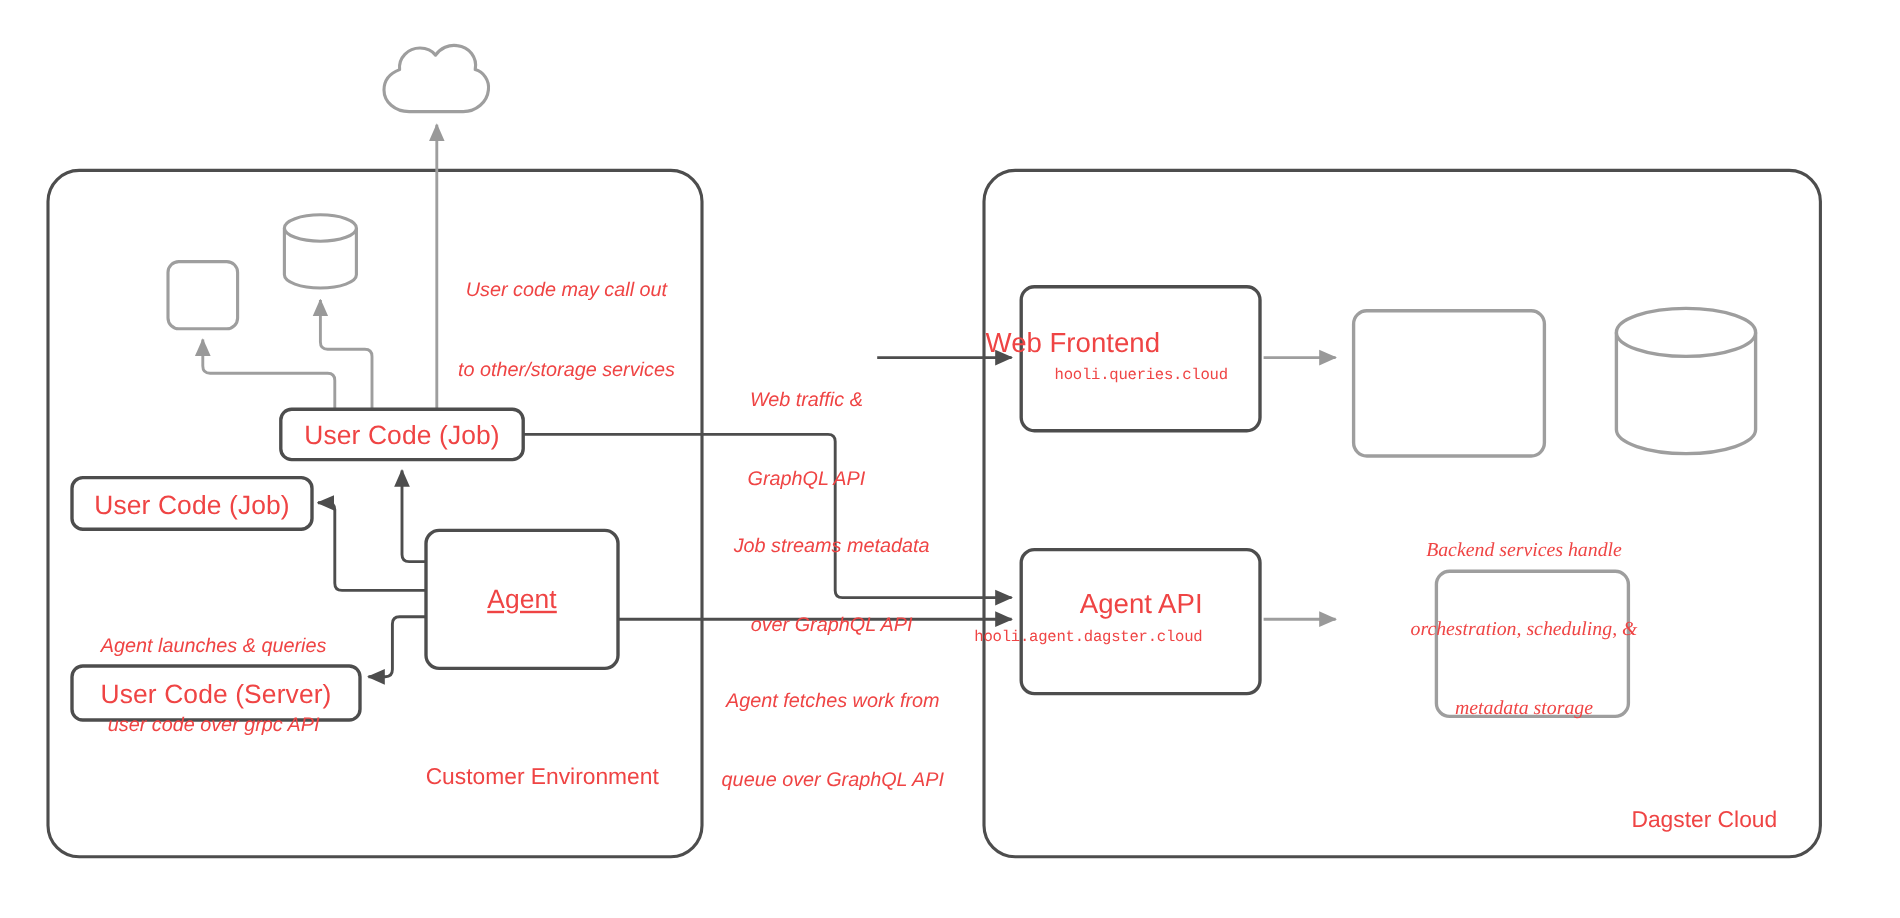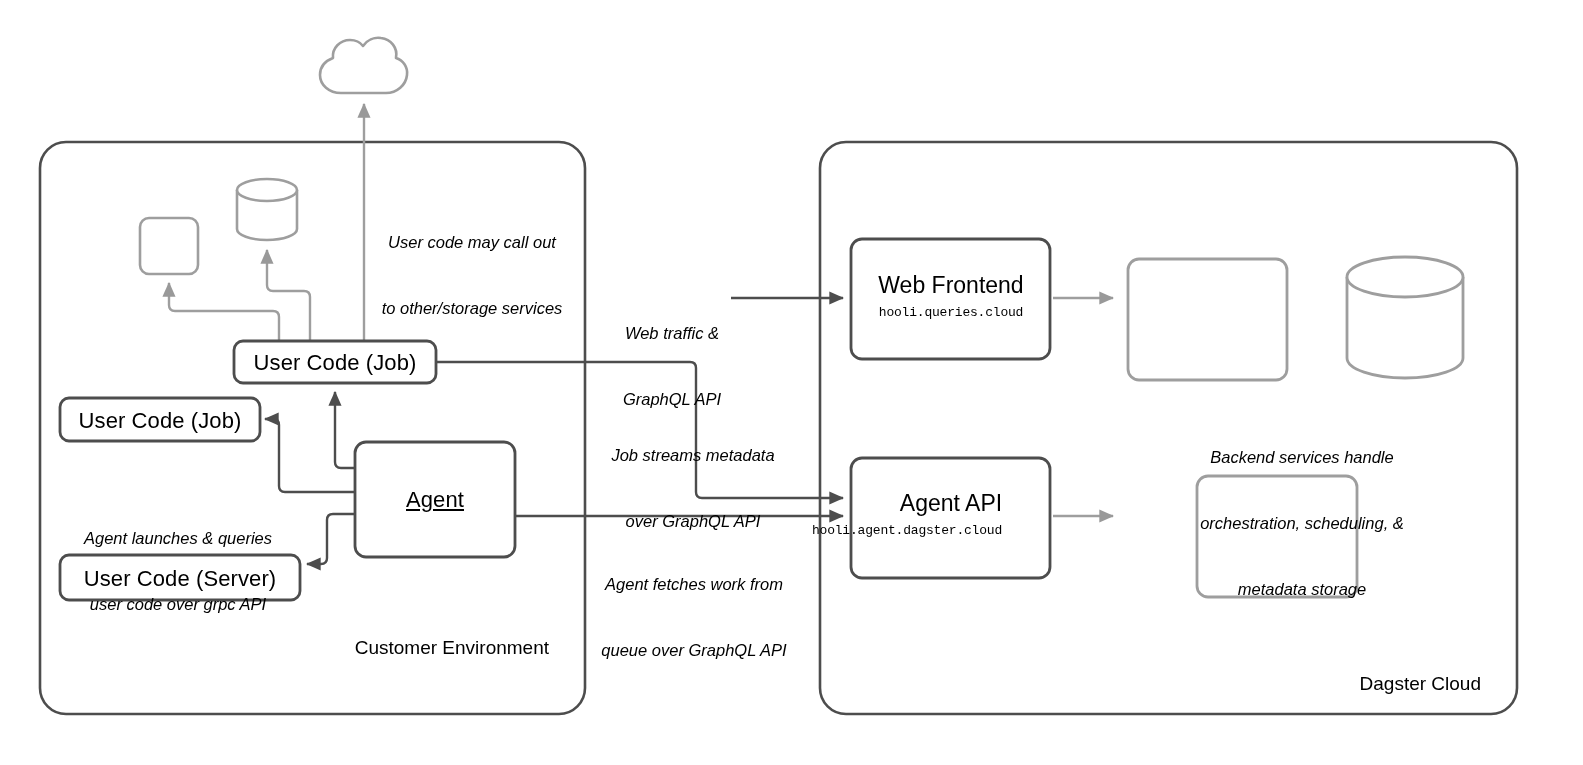--- a/index.html
+++ b/index.html
@@ -18,21 +18,21 @@
   }
   #svg-layer {
     position: absolute;
     left: 0;
     top: 0;
     width: 1583px;
     height: 765px;
   }
   .txt {
     position: absolute;
-    color: #000000;
+    color: #ef4444;
     line-height: 1.22;
     white-space: pre;
     pointer-events: none;
   }
   .box-title {
     font-size: 22px;
     text-align: center;
     letter-spacing: 0.1px;
   }
   .box-sub {
@@ -151,21 +151,21 @@
   </svg>
 
   <div class="txt box-title center" style="left:335px; top:350px; width:200px;">User Code (Job)</div>
 
   <div class="txt box-title center" style="left:160px; top:408px; width:200px;">User Code (Job)</div>
 
   <div class="txt box-title center" style="left:180px; top:566px; width:250px;">User Code (Server)</div>
 
   <div class="txt box-title center" style="left:435px; top:487px; width:160px;text-decoration:underline;">Agent</div>
 
-  <div class="txt center" style="left:951px; top:271px; width:199px; font-size:23px; text-align:center;">Web Frontend</div>
+  <div class="txt center" style="left:894px; top:271px; width:199px; font-size:23px; text-align:center;">Web Frontend</div>
   <div class="txt box-sub center" style="left:951px; top:305px; width:199px;">hooli.queries.cloud</div>
 
   <div class="txt center" style="left:951px; top:489px; width:199px; font-size:23px; text-align:center;">Agent API</div>
   <div class="txt box-sub center" style="left:907px; top:523px; width:199px;">hooli.agent.dagster.cloud</div>
 
   <div class="txt note center" style="left:472px; top:188px; width:300px;">
     <div>User code may call out</div>
     <div>to other/storage services</div>
   </div>
 
@@ -182,21 +182,21 @@
   <div class="txt note center" style="left:694px; top:530px; width:270px;">
     <div>Agent fetches work from</div>
     <div>queue over GraphQL API</div>
   </div>
 
   <div class="txt note center" style="left:178px; top:484px; width:280px;">
     <div>Agent launches &amp; queries</div>
     <div>user code over grpc API</div>
   </div>
 
-  <div class="txt note center" style="left:1302px; top:403px; width:320px;">
+  <div class="txt note center" style="left:1270px; top:403px; width:320px;font-family:Liberation Serif, serif;">
     <div>Backend services handle</div>
     <div>orchestration, scheduling, &amp;</div>
     <div>metadata storage</div>
   </div>
 
   <div class="txt container-label" style="left:269px; top:636px; width:280px;">Customer Environment</div>
 
   <div class="txt container-label" style="left:1200px; top:672px; width:281px;">Dagster Cloud</div>
 
 </div>

